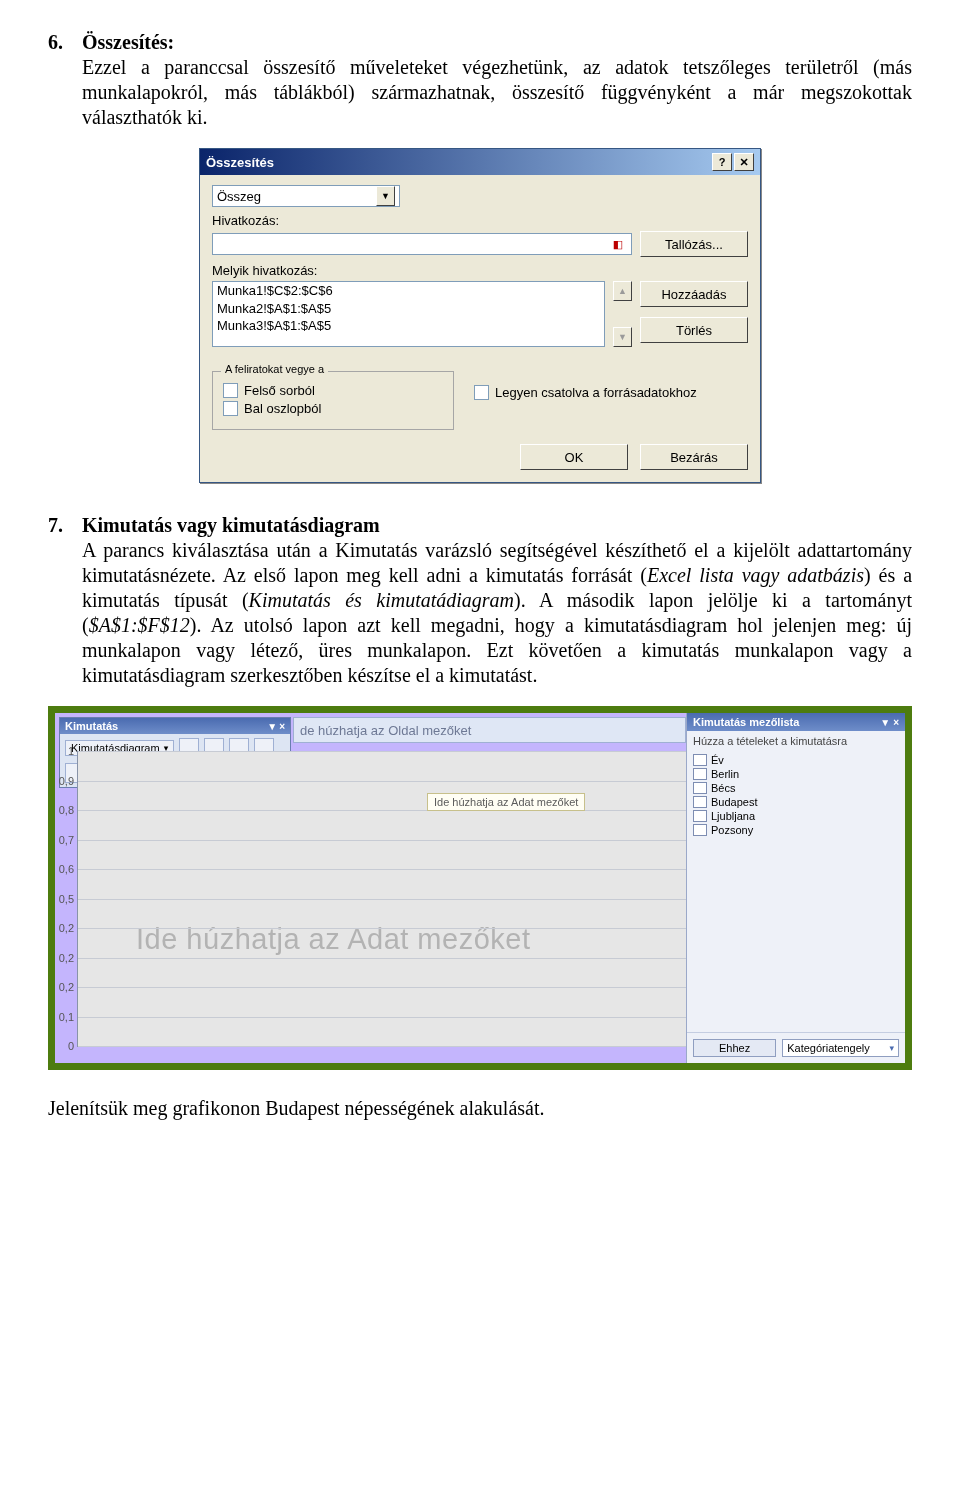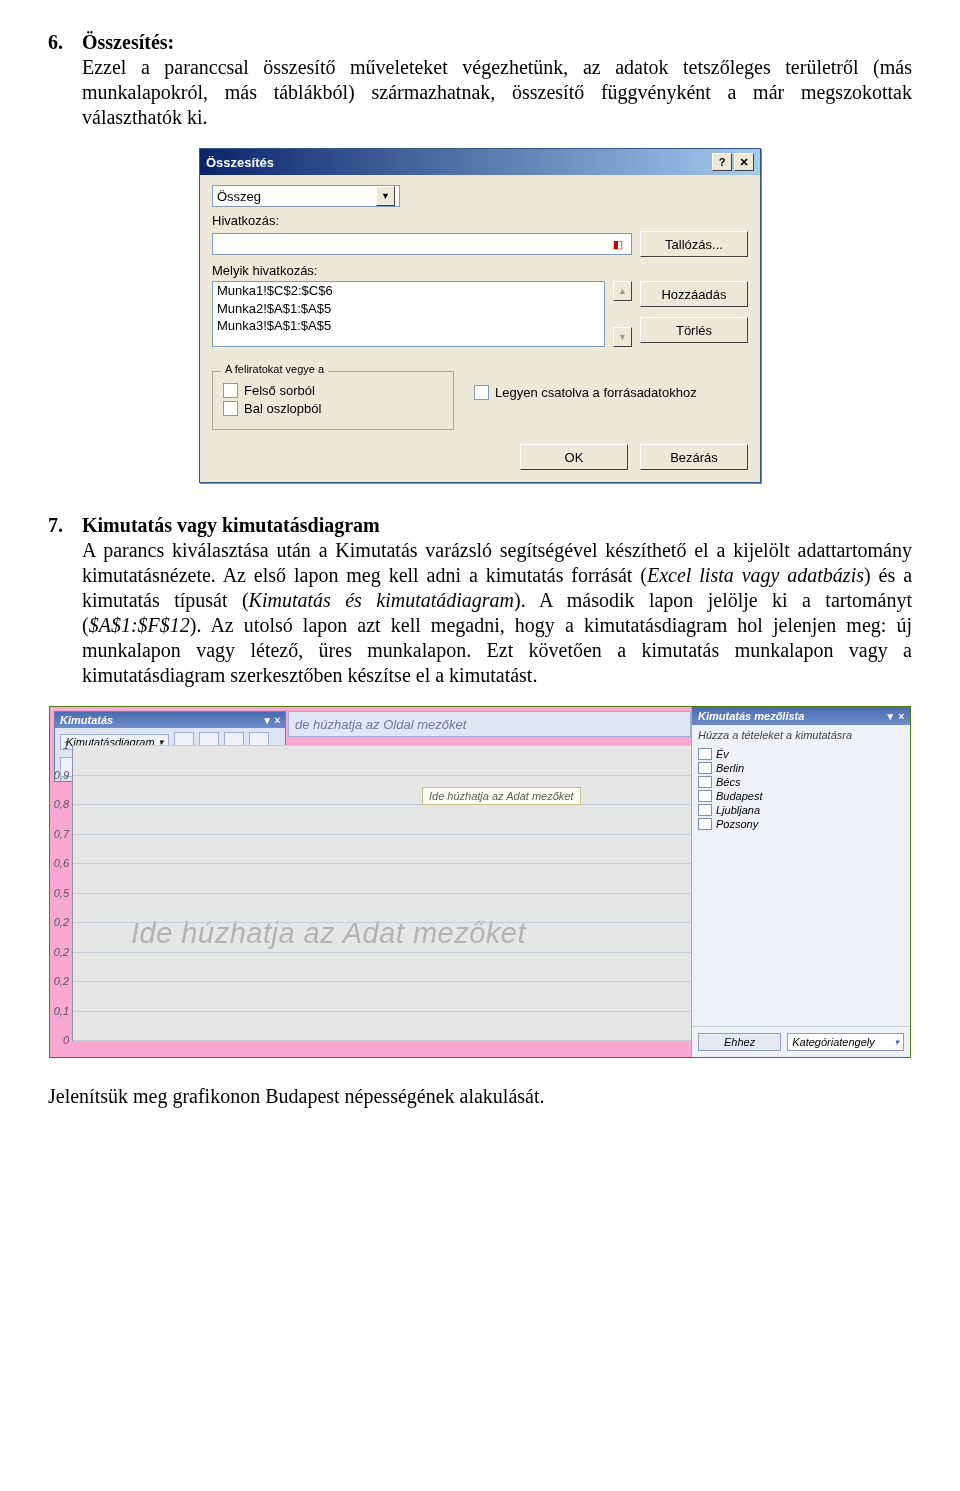--- a/index.html
+++ b/index.html
@@ -120,25 +120,24 @@
 
   
   .pivot-wrap {
     display:flex; justify-content:center;
     margin: 18px 0 26px 0;
   }
   .pivot {
     width: 860px; height: 350px;
     font-family: Tahoma, Arial, sans-serif;
     font-size:11px;
-    border:1px solid #4d7c0f;
-    background:#f9a8d4;
+    border:7px solid #4d7c0f;
+    background:#c4b5fd;
     position:relative;
     display:flex;
-    font-style:italic;
   }
   .pivot-left { flex:1; position:relative; }
   .pivot-toolbar {
     position:absolute; left:4px; top:4px;
     width:230px;
     background:#c9d5ef;
     border:1px solid #6a7eaf;
   }
   .pivot-toolbar .tb-title {
     background:linear-gradient(to bottom,#4a6bb0,#6e8dc9);

